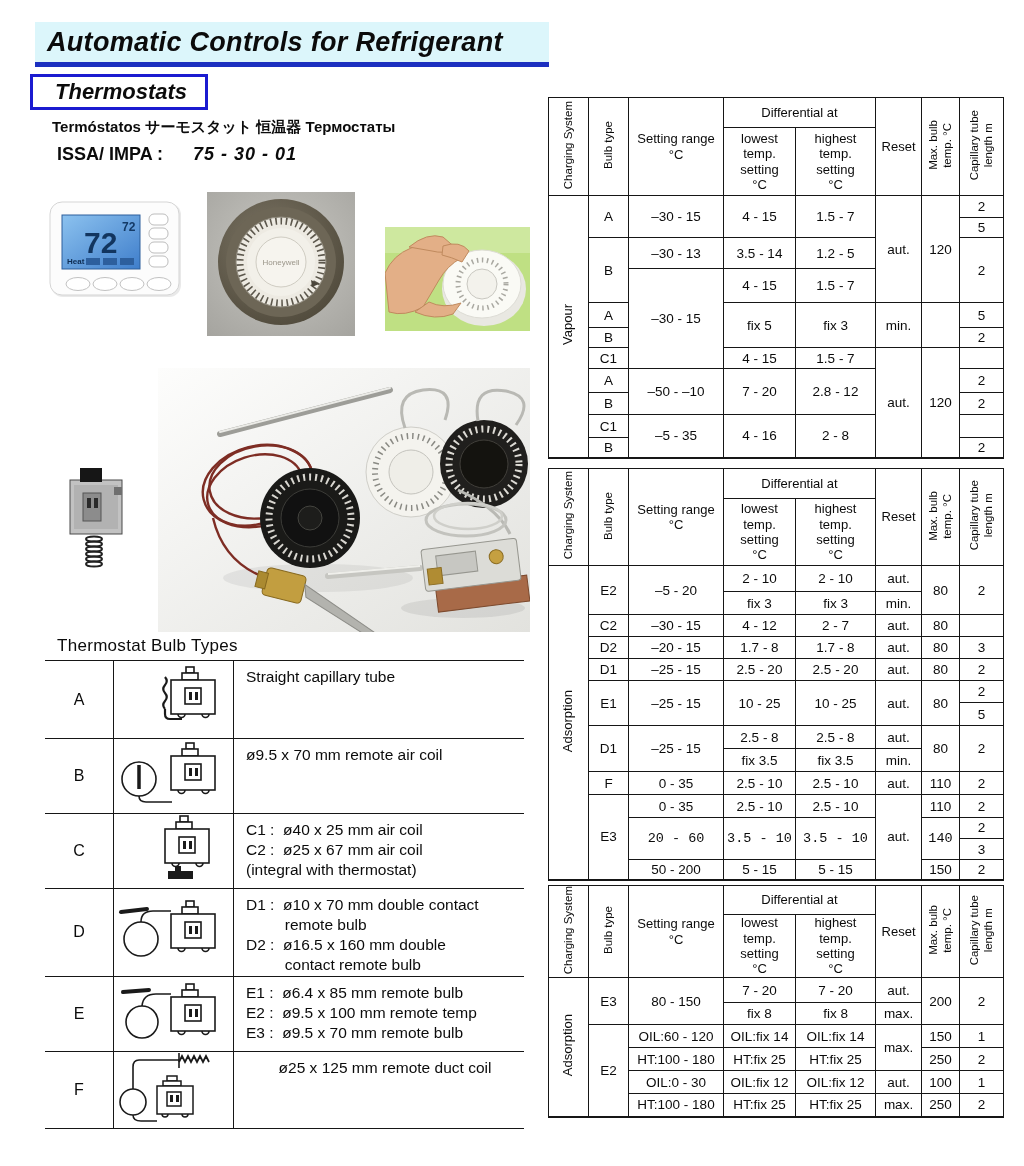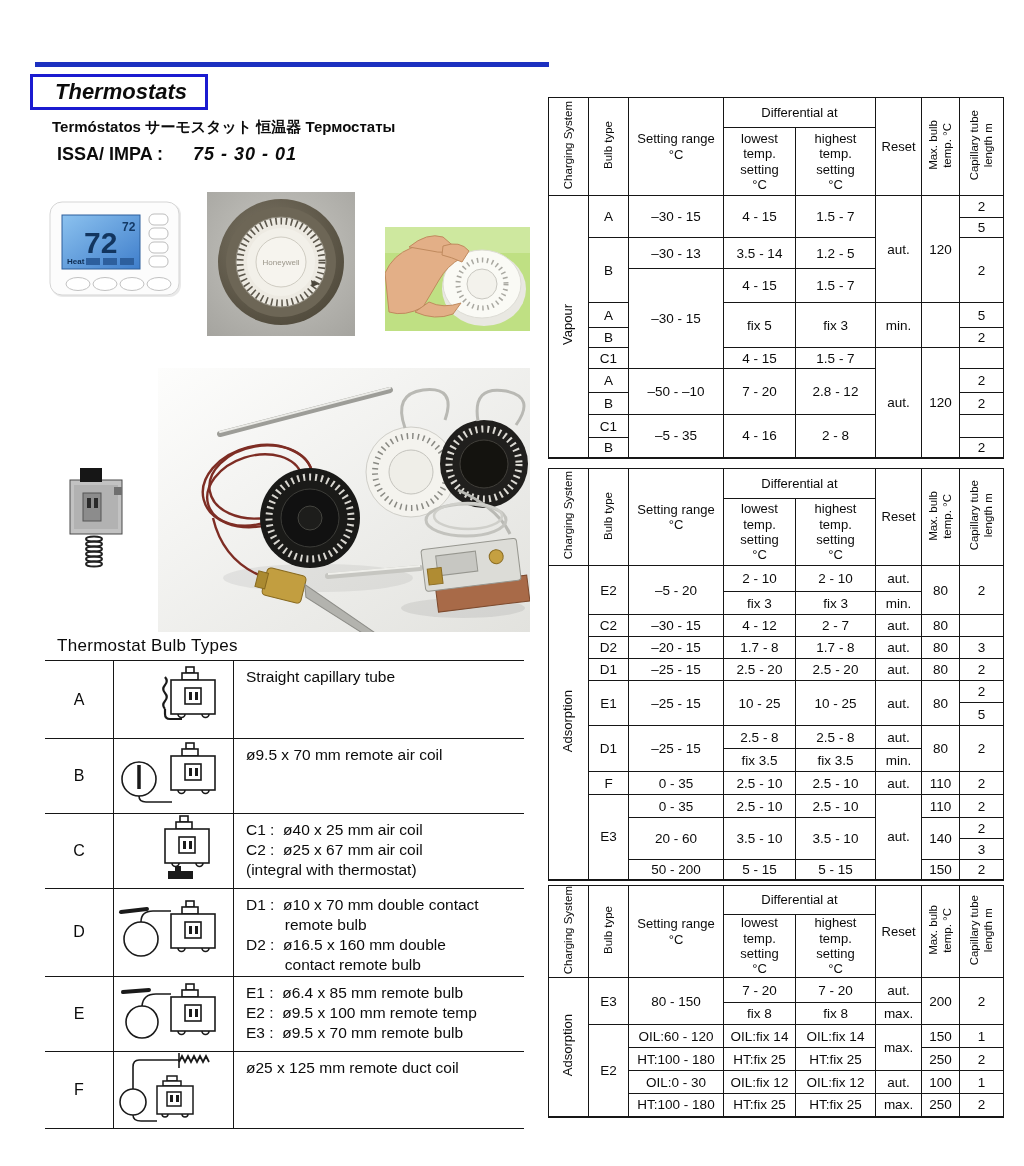--- a/index.html
+++ b/index.html
@@ -19,21 +19,21 @@
   .issa-code{font-style:italic;margin-left:30px;letter-spacing:1px;}
 
   
   .photo{position:absolute;display:block;}
 
   
   .bulb-heading{position:absolute;left:57px;top:636px;font-size:17px;letter-spacing:.3px;}
   .bulb-table{position:absolute;left:45px;top:660px;width:465px;border-collapse:collapse;table-layout:fixed;}
   .bulb-table tr{vertical-align:middle;}
   .bulb-table td{border-top:1.5px solid #161616;padding:0;}
-  .bulb-table tr:last-child td{border-bottom:1.5px solid #161616;}
+  .bulb-table tr:last-child td{border-bottom:1.5px solid #161616;text-align:center;}
   .bulb-letter{width:68px;text-align:center;font-size:16px;}
   .bulb-draw{width:119px;border-left:1.5px solid #161616 !important;border-right:1.5px solid #161616 !important;text-align:center;}
   .bulb-desc{width:278px;vertical-align:top;padding:6px 0 0 12px !important;font-size:15.5px;line-height:1.3;}
   .bulb-desc div{white-space:pre;}
 
   
   .spec-wrap{position:absolute;left:548px;}
   .spec-table{border-collapse:collapse;table-layout:fixed;width:455px;}
   .spec-table th,.spec-table td{border:1px solid #161616;padding:0 2px;text-align:center;
      vertical-align:middle;font-weight:400;font-size:13.5px;overflow:hidden;}
@@ -42,20 +42,23 @@
   .multi{white-space:pre-line;line-height:1.18;display:inline-block;}
   .rot{writing-mode:vertical-rl;transform:rotate(180deg);white-space:pre-line;
        display:inline-block;font-size:11.5px;line-height:1.25;}
   .chg-label{font-size:13px;}
 </style>
 </head>
 <body>
 
 <div class="page">
 
+  <div class="title-band">
+    <span>Automatic Controls for Refrigerant</span>
+  </div>
   <div class="title-underline"></div>
   <div class="section-box">
     <span>Thermostats</span>
   </div>
   <div class="translations">Termóstatos サーモスタット 恒温器 Термостаты</div>
   <div class="issa-line">
     <span>ISSA/ IMPA :</span><span class="issa-code">75 - 30 - 01</span>
   </div>
 
   <svg class="photo" style="left:48px;top:200px;width:138px;height:102px" viewBox="0 0 138 102">
@@ -556,21 +559,21 @@
           </tr>
           <tr style="height: 23px;">
             <td rowspan="4">E3</td>
             <td>0 - 35</td>
             <td>2.5 - 10</td>
             <td>2.5 - 10</td>
             <td rowspan="4">aut.</td>
             <td>110</td>
             <td>2</td>
           </tr>
-          <tr style="height: 21px;">
+          <tr style="height: 21px; font-family: Liberation Mono, monospace;">
             <td rowspan="2">20 - 60</td>
             <td rowspan="2">3.5 - 10</td>
             <td rowspan="2">3.5 - 10</td>
             <td rowspan="2">140</td>
             <td>2</td>
           </tr>
           <tr style="height: 21px;">
             <td>3</td>
           </tr>
           <tr style="height: 20px;">

